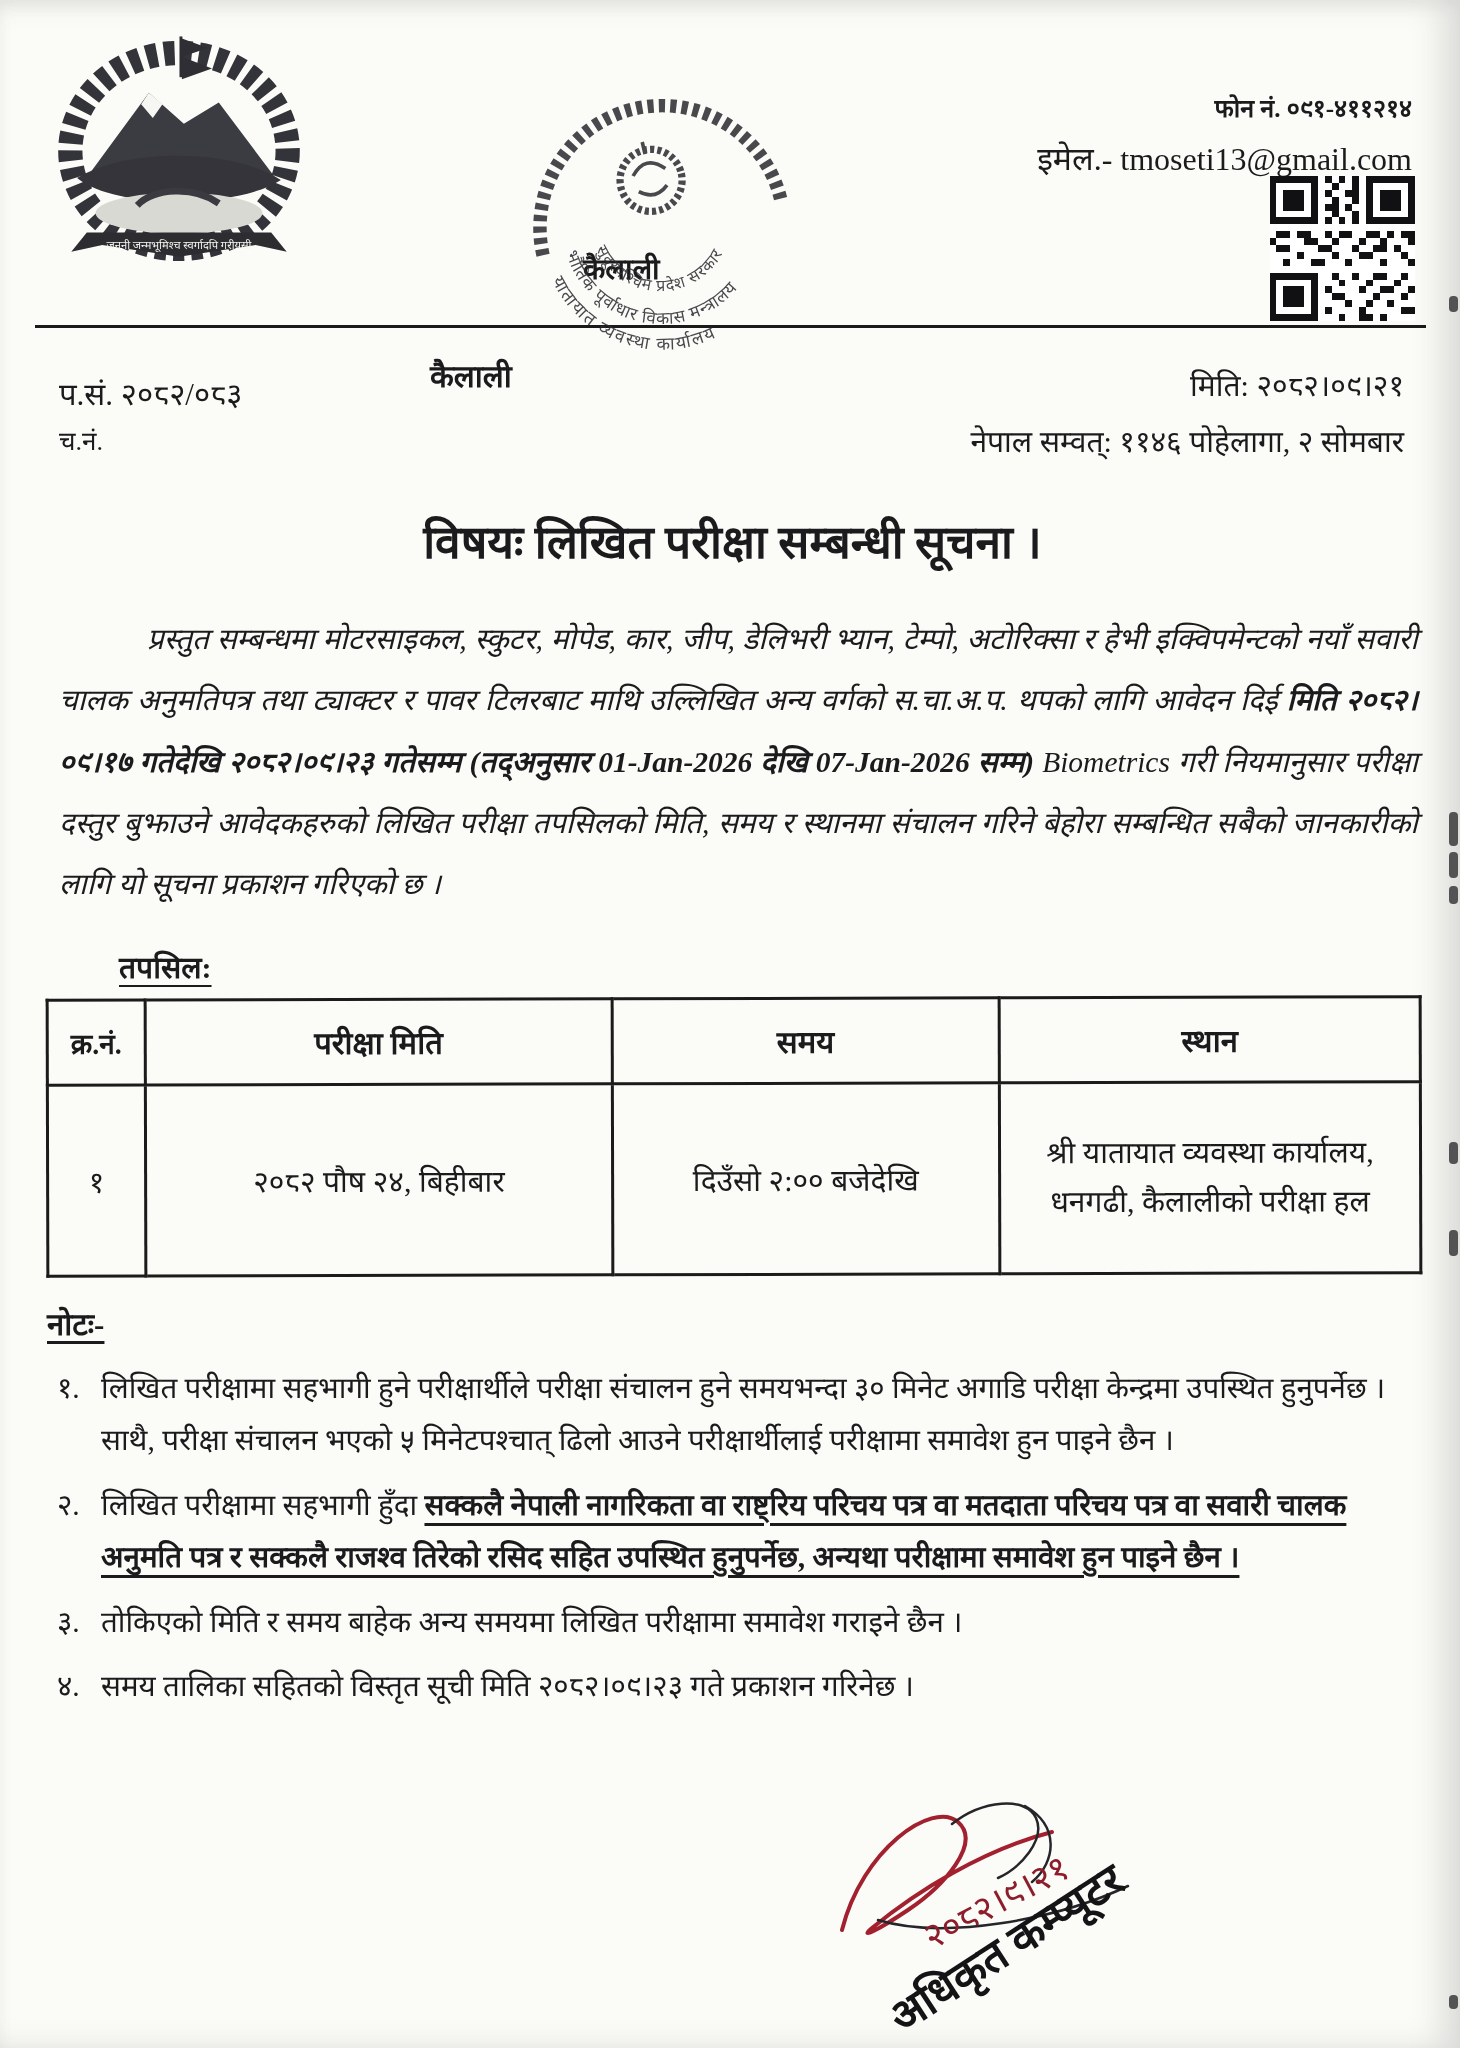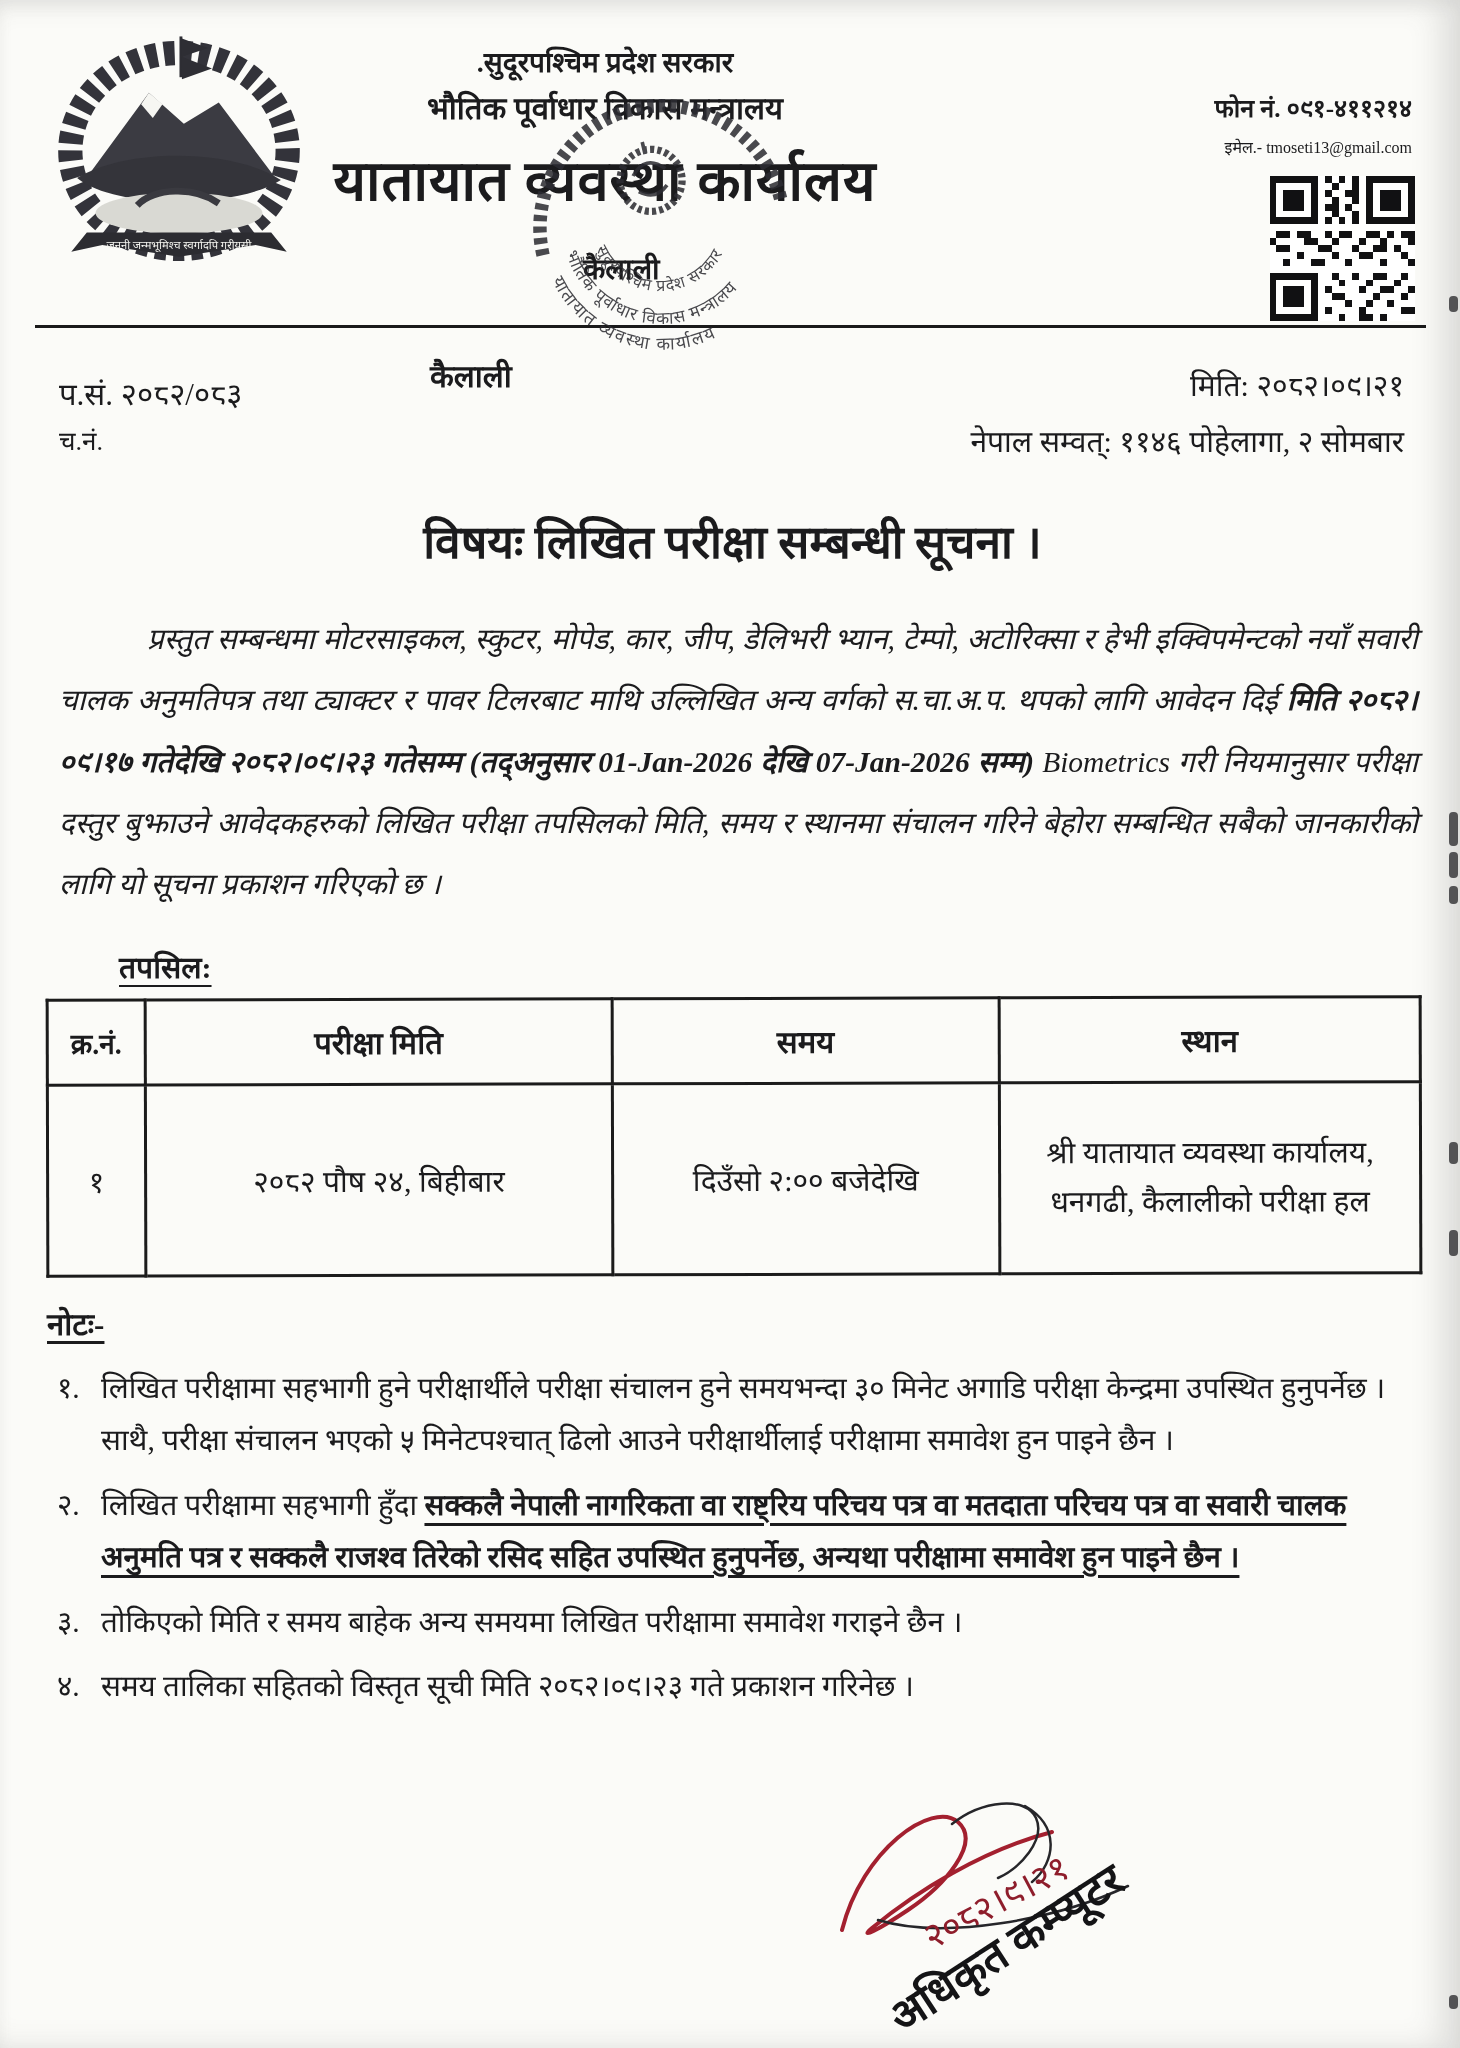--- a/index.html
+++ b/index.html
@@ -13,21 +13,21 @@
   
   .header{position:relative;height:295px;}
   .emblem{position:absolute;left:3px;top:0;width:262px;height:238px;}
   .head-center{position:absolute;left:250px;top:12px;width:620px;text-align:center;}
   .province{font-size:28px;font-weight:700;}
   .ministry{font-size:31px;font-weight:700;margin-top:6px;}
   .office{font-size:56px;font-weight:700;margin-top:12px;letter-spacing:1px;}
   .district-partial{position:absolute;left:538px;top:218px;font-size:29px;font-weight:700;z-index:1;}
   .contact{position:absolute;right:8px;top:40px;text-align:right;}
   .phone{font-size:25px;font-weight:700;margin-top:20px;}
-  .email{font-size:16px;margin-top:12px;}
+  .email{font-size:32px;margin-top:12px;}
   .qr{position:absolute;left:1222px;top:146px;width:150px;height:145px;}
   .stamp{position:absolute;left:428px;top:68px;width:385px;height:300px;opacity:.86;z-index:2;}
   .rule{border:0;border-top:3px solid #1a1a1a;margin:0 -6px 0 -10px;}
   
   .meta{position:relative;height:150px;}
   .ref-no{position:absolute;left:14px;top:44px;font-size:31px;}
   .dispatch-no{position:absolute;left:14px;top:94px;font-size:26px;}
   .district-bold{position:absolute;left:385px;top:26px;font-size:31px;font-weight:700;}
   .date-line{position:absolute;right:16px;top:36px;font-size:30px;}
   .sambat-line{position:absolute;right:16px;top:92px;font-size:30px;margin-left:43px;}
@@ -70,25 +70,20 @@
       <path d="M138,6 l27,10 -27,9 z M138,25 l31,12 -31,11 z" fill="#2e2e34"></path>
       <path d="M38,152 L104,62 L140,94 L176,72 L236,152 Z" fill="#3b3b42"></path>
       <path d="M96,74 L104,62 L118,74 L108,88 Z" fill="#f6f6f2"></path>
       <path d="M30,150 C82,118 192,120 240,152 C198,180 72,184 30,150 Z" fill="#34343a"></path>
       <ellipse cx="135" cy="186" rx="86" ry="21" fill="#d9d9d3"></ellipse>
       <path d="M92,178 C110,160 150,158 176,176" stroke="#3a3a40" stroke-width="7" fill="none"></path>
       <path d="M40,206 L230,206 L246,226 L214,219 L135,231 L56,219 L24,226 Z" fill="#2c2c31"></path>
       <text x="135" y="223" font-size="11.5" fill="#f3f3ee" text-anchor="middle">जननी जन्मभूमिश्च स्वर्गादपि गरीयसी</text>
     </svg>
 
-    <div class="head-center">
-      <div class="province">.सुदूरपश्चिम प्रदेश सरकार</div>
-      <div class="ministry">भौतिक पूर्वाधार विकास मन्त्रालय</div>
-      <div class="office">यातायात व्यवस्था कार्यालय</div>
-    </div>
 
     <div class="district-partial">कैलाली</div>
 
     <div class="contact">
       <div class="phone">फोन नं. ०९१-४११२१४</div>
       <div class="email">इमेल.- tmoseti13@gmail.com</div>
     </div>
 
     <svg class="qr" viewBox="0 0 21 21" shape-rendering="crispEdges" aria-hidden="true">
       <rect x="0" y="0" width="21" height="21" fill="#ffffff"></rect>

